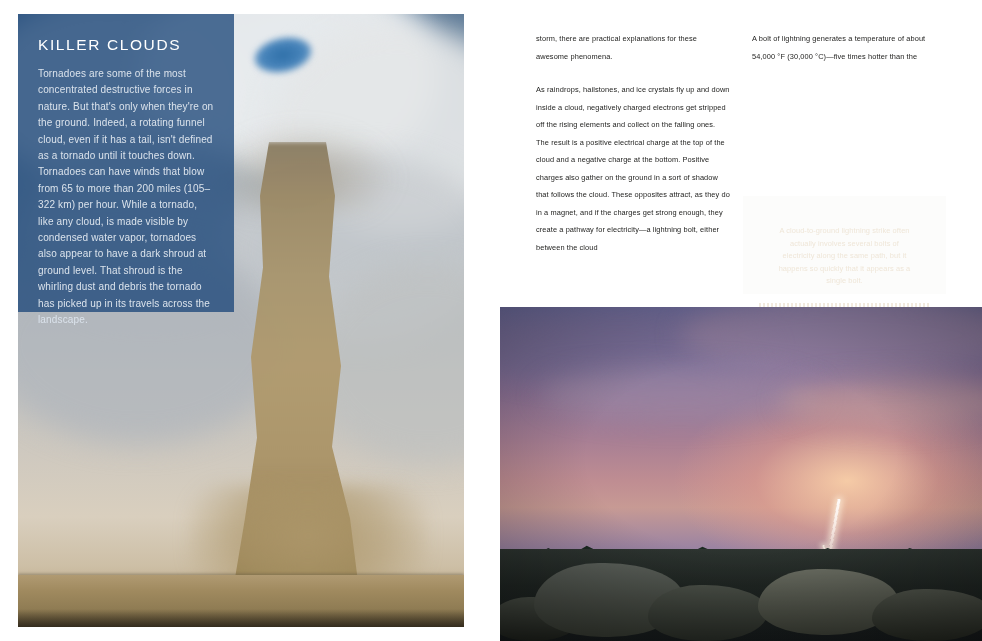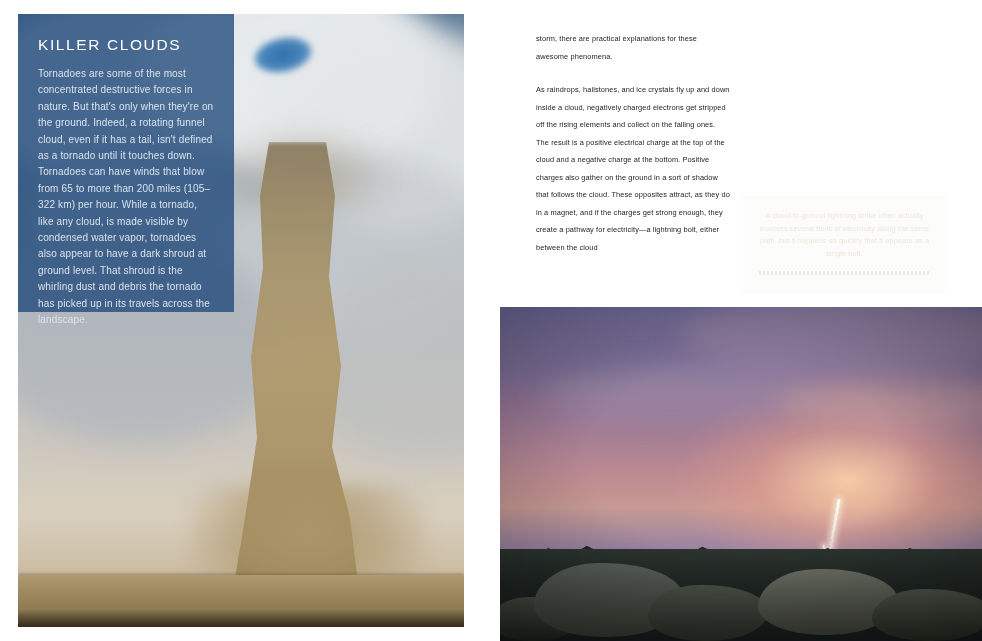--- a/index.html
+++ b/index.html
@@ -202,21 +202,21 @@
     top: 196px;
     width: 203px;
     height: 98px;
     background: rgba(236,233,228,0.14);
     color: #efe9df;
     box-sizing: border-box;
     padding: 14px 16px 8px 16px;
     text-align: center;
   }
   .lightning-caption p {
-    margin: 0;
+    margin: 15px;
     font-size: 7.4px;
     line-height: 12.5px;
     color: #efe6d8;
     letter-spacing: 0.1px;
   }
   .rule-dots {
     margin-top: 11px;
     height: 4px;
     background-image: repeating-linear-gradient(to right, #efe6d8 0 2px, rgba(0,0,0,0) 2px 4px);
     opacity: 0.85;
@@ -346,20 +346,21 @@
   <div class="gutter"></div>
 
   <div class="right-page">
 
     <div class="text-cols">
       <div class="col">
         <p>storm, there are practical explanations for these awesome phenomena.</p>
         <p>As raindrops, hailstones, and ice crystals fly up and down inside a cloud, negatively charged electrons get stripped off the rising elements and collect on the falling ones. The result is a positive electrical charge at the top of the cloud and a negative charge at the bottom. Positive charges also gather on the ground in a sort of shadow that follows the cloud. These opposites attract, as they do in a magnet, and if the charges get strong enough, they create a pathway for electricity—a lightning bolt, either between the cloud</p>
       </div>
       <div class="col">
+        <p>A bolt of lightning generates a temperature of about 54,000 °F (30,000 °C)—five times hotter than the</p>
       </div>
     </div>
 
     <div class="lightning-caption">
       <p>A cloud-to-ground lightning strike often actually involves several bolts of electricity along the same path, but it happens so quickly that it appears as a single bolt.</p>
       <div class="rule-dots"></div>
     </div>
 
     <div class="photo-lightning">
       <div class="lt-sky"></div>

